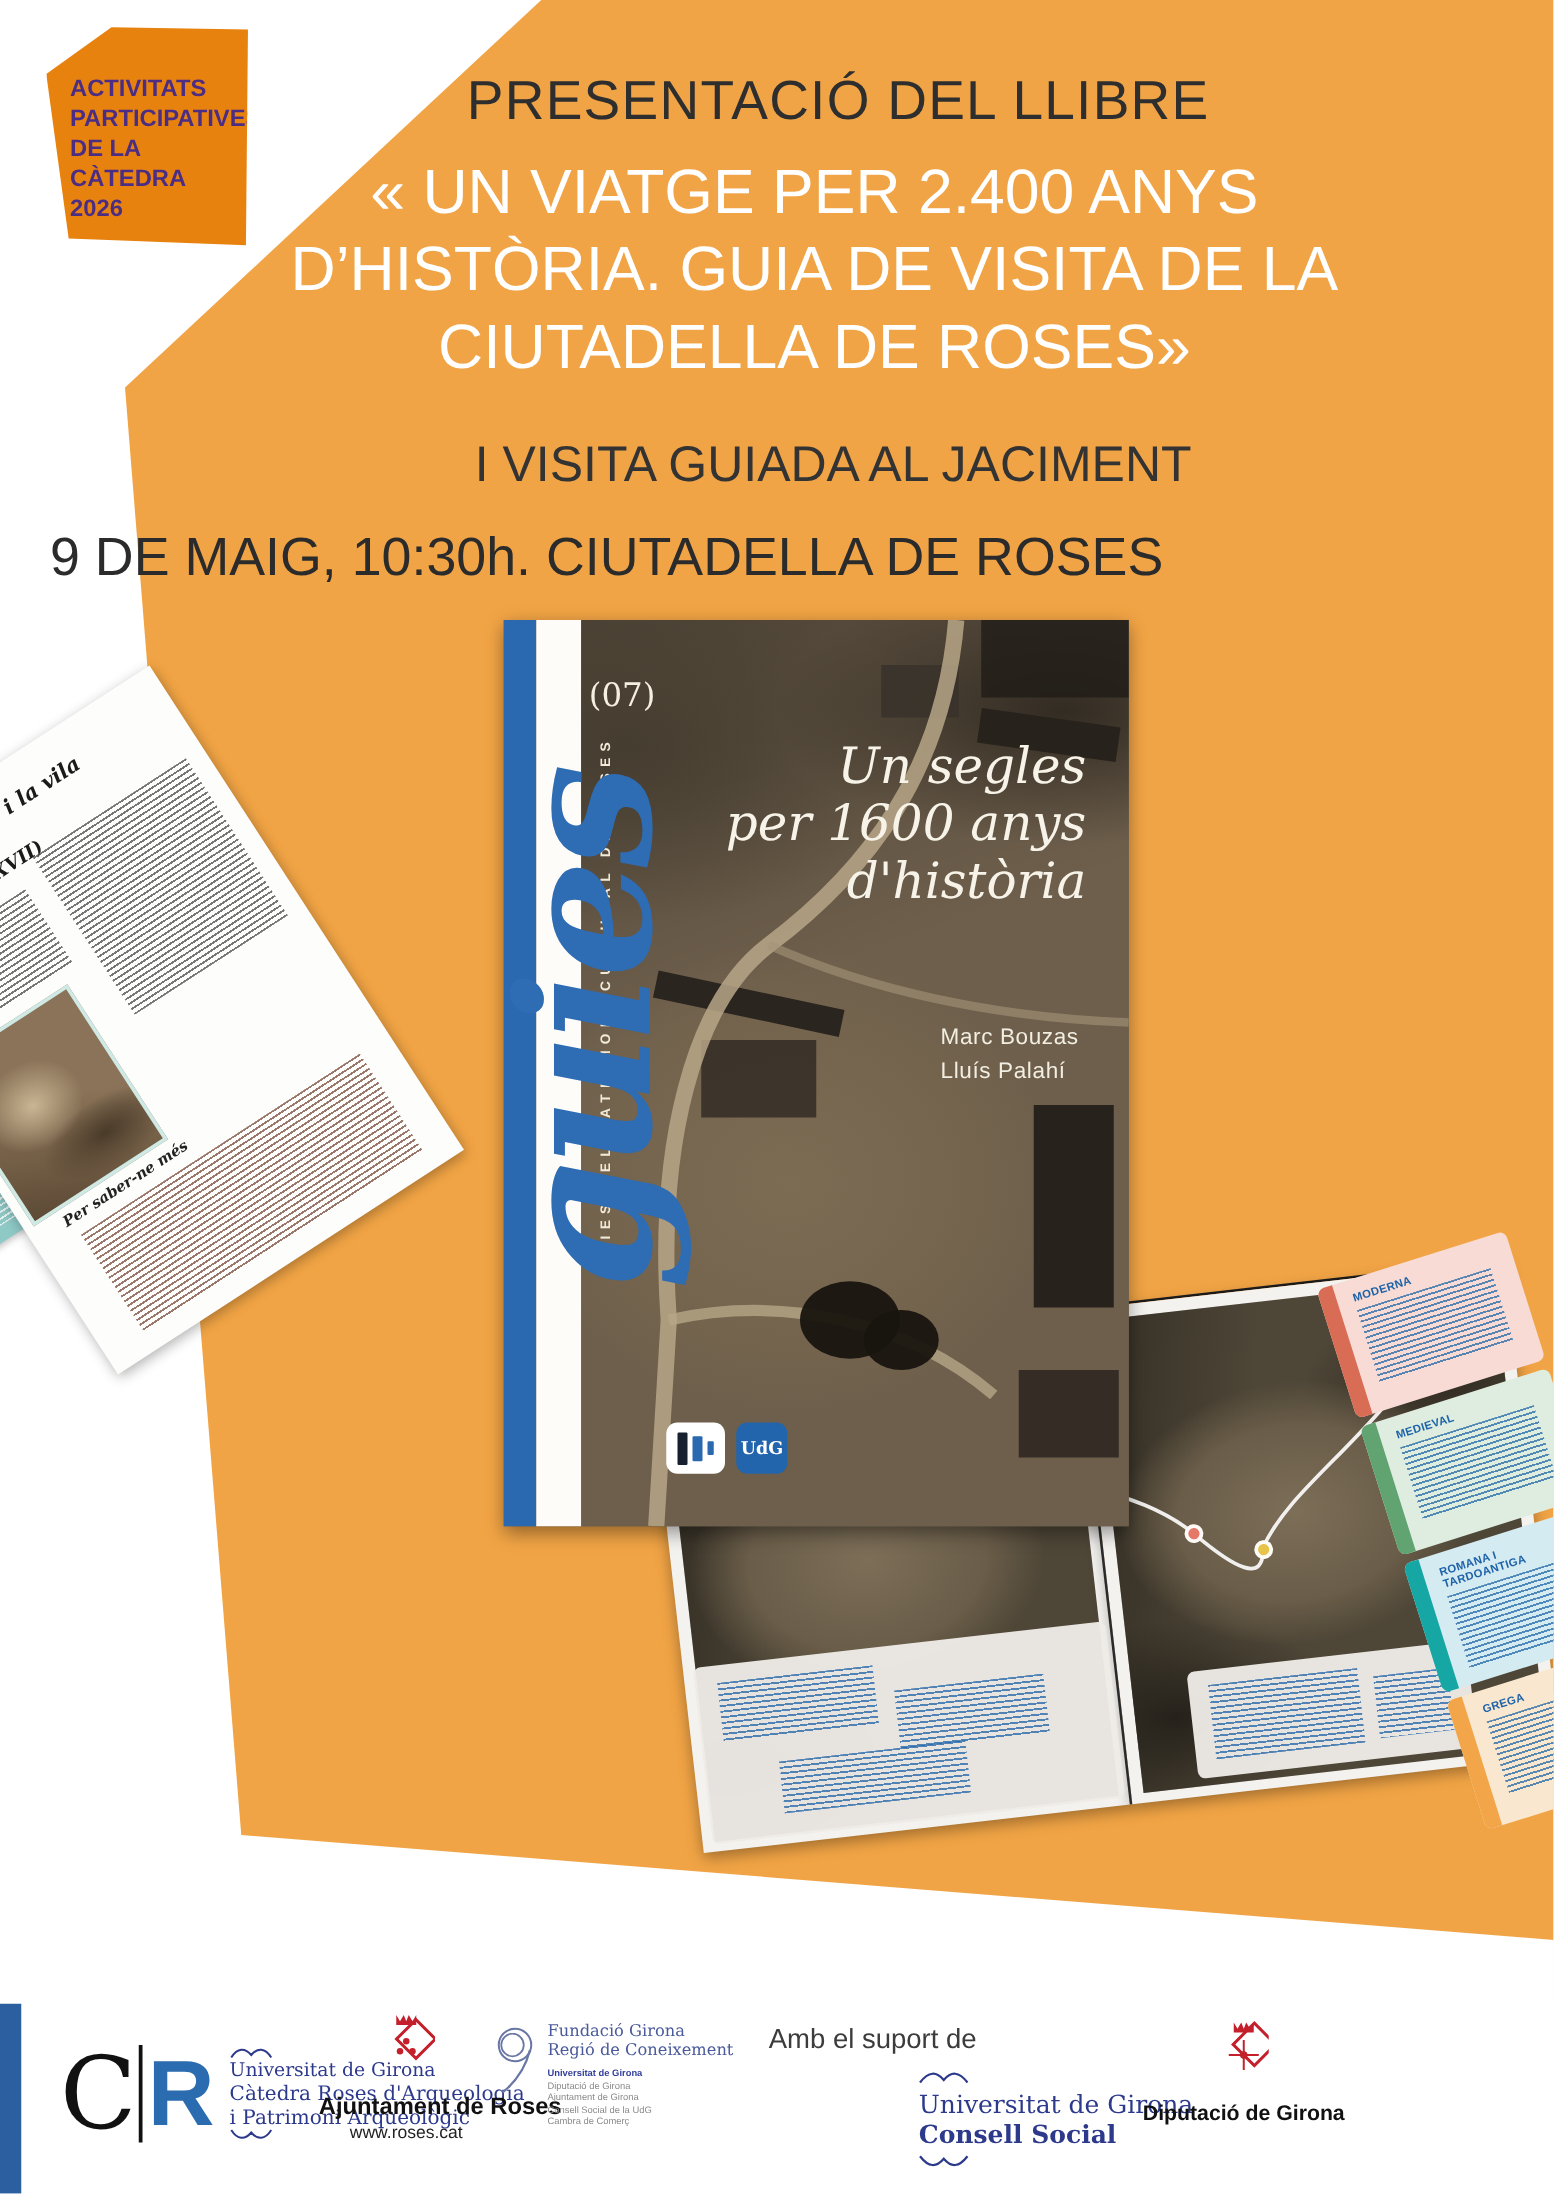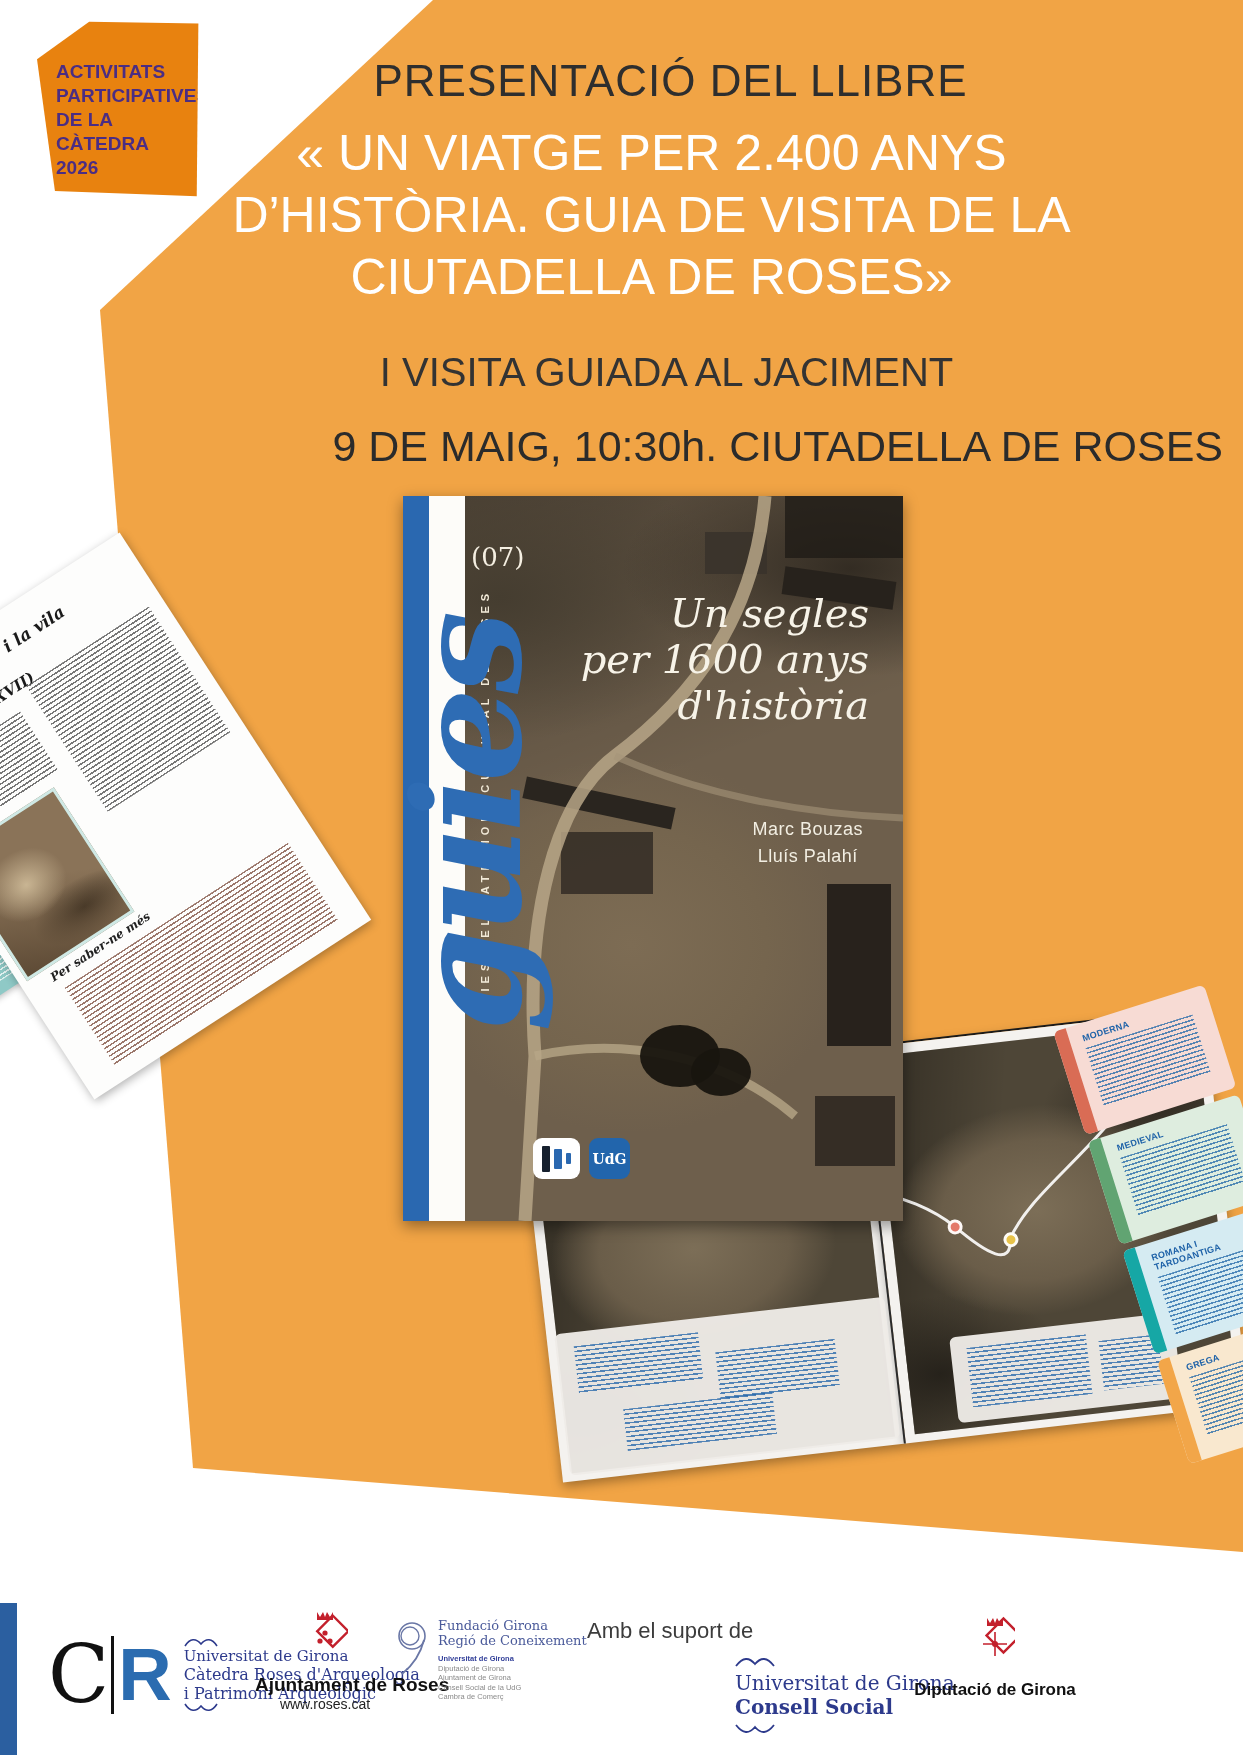--- a/index.html
+++ b/index.html
@@ -11,21 +11,21 @@
   .badge{position:absolute;left:37px;top:20px;width:163px;height:178px;background:#E8820F;z-index:2;
     clip-path:polygon(32% 1%,99% 2%,98% 99%,11% 96%,0% 22%);}
   .badge-text{position:absolute;left:19px;top:40px;font-size:19px;line-height:24px;font-weight:600;color:#4B2D83;}
   
   .kicker{position:absolute;left:140px;right:42px;top:56px;text-align:center;font-size:44px;
     letter-spacing:1px;color:#2e2e2e;z-index:3;}
   .white-title{position:absolute;left:80px;right:20px;top:122px;text-align:center;color:#fff;
     font-size:50px;line-height:62px;z-index:3;}
   .subtitle{position:absolute;left:140px;right:50px;top:350px;text-align:center;font-size:40px;
     color:#333;z-index:3;}
-  .dateline{position:absolute;left:40px;right:20px;top:422px;text-align:right;font-size:43px;
+  .dateline{position:absolute;left:40px;right:20px;top:422px;text-align:left;font-size:43px;
     color:#2b2b2b;z-index:3;}
   
   .ml{background-image:repeating-linear-gradient(180deg,currentColor 0 2px,transparent 2px 5.5px);opacity:.75;}
   .ml.fine{background-image:repeating-linear-gradient(180deg,currentColor 0 1.5px,transparent 1.5px 4.5px);}
   
   .left-page-group{position:absolute;left:-58px;top:585px;width:330px;height:462px;
     transform:rotate(-33deg);z-index:4;}
   .lp-page{position:absolute;inset:0;background:#fdfdfc;box-shadow:0 3px 10px rgba(0,0,0,.3);}
   .lp-head{position:absolute;left:54px;top:24px;width:262px;color:#1a1a1a;
     font-family:"DejaVu Serif",serif;font-style:italic;font-weight:bold;}
@@ -88,21 +88,21 @@
       linear-gradient(160deg,rgba(0,0,0,.3) 0%,rgba(0,0,0,0) 40%);}
   .cv-script{position:absolute;left:-160px;top:253px;width:450px;height:150px;z-index:3;
     transform:rotate(-90deg);text-align:center;font-family:"DejaVu Serif",serif;font-style:italic;
     font-weight:bold;font-size:148px;line-height:150px;letter-spacing:-6px;color:#2E6CB4;}
   .cv-num{position:absolute;left:68px;top:46px;z-index:2;font-family:"DejaVu Serif",serif;
     font-size:26px;color:#f5efe2;}
   .cv-caption{position:absolute;left:76px;top:92px;height:430px;z-index:2;writing-mode:vertical-rl;
     transform:rotate(180deg);font-size:11px;font-weight:600;letter-spacing:5px;color:#f2ead8;}
   .cv-title{position:absolute;right:34px;top:94px;z-index:2;text-align:right;color:#F7F3E8;
     font-family:"DejaVu Serif",serif;font-style:italic;font-size:40px;line-height:46px;}
-  .cv-authors{position:absolute;right:40px;top:320px;z-index:2;text-align:center;color:#F2EEE2;
+  .cv-authors{position:absolute;right:40px;top:320px;z-index:2;text-align:left;color:#F2EEE2;
     font-size:18px;line-height:27px;letter-spacing:.5px;}
   .cv-infobox{position:absolute;left:342px;top:610px;width:128px;height:136px;background:#1E6FA6;
     border-radius:7px;z-index:4;color:#fff;text-align:center;padding-top:15px;box-sizing:border-box;}
   .cv-infobox .b1{font-size:13.5px;font-weight:bold;letter-spacing:.4px;}
   .cv-infobox .b2{font-size:11.5px;line-height:16px;margin-top:3px;}
   .cv-infobox .note{font-size:9.5px;line-height:13px;margin-top:13px;color:#dfeaf5;}
   .cv-logos{position:absolute;left:130px;top:642px;z-index:4;display:flex;gap:9px;}
   .cv-sq1{width:47px;height:41px;background:#fff;border-radius:9px;display:flex;align-items:center;
     justify-content:center;gap:4px;}
   .cv-sq1 .b{display:inline-block;border-radius:1px;}
@@ -120,21 +120,21 @@
   .f-cr-text .l2{font-size:16px;font-weight:normal;line-height:19px;}
   .f-cr-text svg{display:block;}
   .f-roses{position:absolute;left:255px;top:10px;width:140px;text-align:center;}
   .f-roses .name{font-size:19px;font-weight:bold;color:#111;margin-top:4px;white-space:nowrap;}
   .f-roses .url{font-size:14px;color:#222;}
   .f-fund{position:absolute;left:390px;top:18px;display:flex;}
   .f-fund-text{margin-left:6px;}
   .f-fund-name{font-family:"DejaVu Serif",serif;color:#4a5a9a;font-size:13px;line-height:15px;}
   .f-fund-partners{margin-top:6px;font-size:7.5px;line-height:9.5px;color:#8a8a8a;}
   .f-fund-partners .first{font-weight:bold;color:#33409a;}
-  .f-support{position:absolute;left:587px;top:18px;font-size:22px;color:#3c3c3c;}
+  .f-support{position:absolute;left:615px;top:18px;font-size:22px;color:#3c3c3c;}
   .f-consell{position:absolute;left:735px;top:52px;text-align:left;color:#2D3A8C;
     font-family:"DejaVu Serif",serif;}
   .f-consell .l1{font-size:20px;}
   .f-consell .l2{font-size:20px;font-weight:bold;}
   .f-dip{position:absolute;left:905px;top:16px;width:180px;text-align:center;}
   .f-dip .name{font-size:17px;font-weight:bold;color:#111;margin-top:4px;white-space:nowrap;}
 </style>
 </head>
 <body>
 

